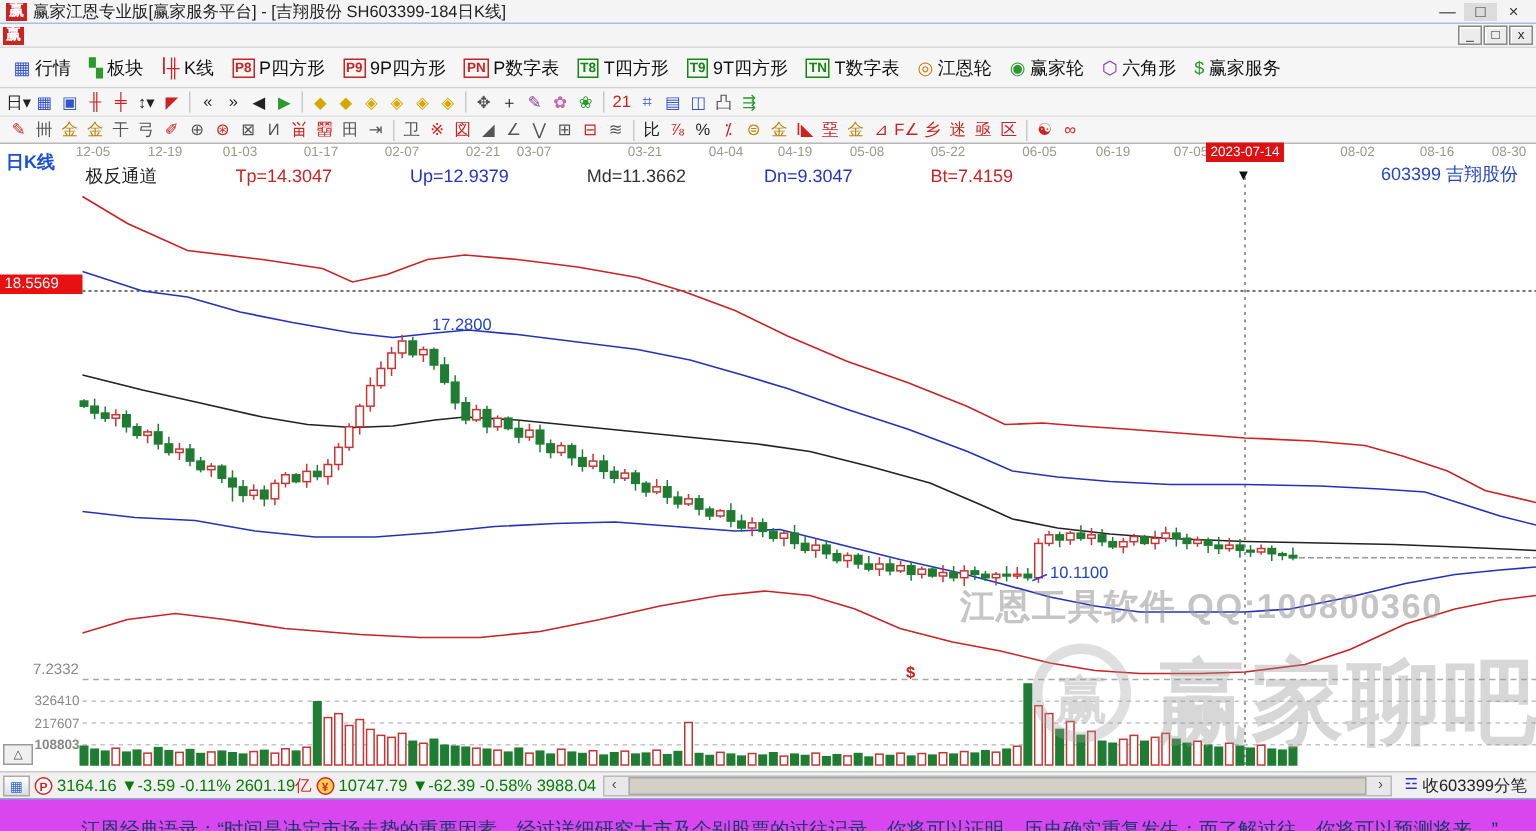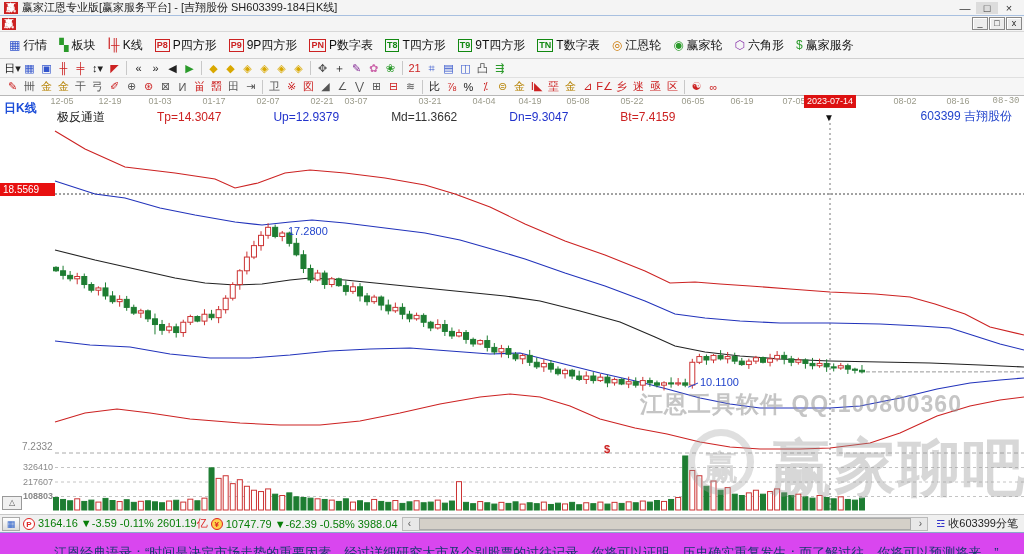--- a/index.html
+++ b/index.html
@@ -38,21 +38,21 @@
   #chart-svg { position:absolute; left:0; top:0; }
   .abs { position:absolute; white-space:nowrap; }
   #kline-tab { left:4px; top:4px; color:#1d4ed8; font-size:12px; font-weight:bold; }
   #date-axis { left:0; top:0; width:1024px; height:12px; }
   .dtick { position:absolute; top:0; transform:translateX(-50%); font-size:9px; color:#9a9a8a; }
   #date-highlight { position:absolute; top:-1px; transform:translateX(-50%); background:#dd1111; color:#fff; font-size:9px; padding:0 3px; line-height:13px; }
   #indicator-row { left:57px; top:13px; font-size:12px; }
   #indicator-row span { margin-right:26px; }
   #stock-label { right:12px; top:12px; color:#2244cc; font-size:12px; }
   #lvl-upper { left:0px; top:87px; background:#e81010; color:#fff; font-size:10px; padding:0 3px; line-height:13px; width:55px; }
-  #lbl-peak { left:288px; top:129px; color:#2244cc; font-size:11px; }
+  #lbl-peak { left:288px; top:115px; color:#2244cc; font-size:11px; }
   #lbl-trough { left:700px; top:280px; color:#2244cc; font-size:11px; }
   #lbl-lower { left:22px; top:345px; color:#888; font-size:10px; }
   #lbl-dollar { left:604px; top:347px; color:#c22; font-size:11px; font-weight:bold; }
   .vol-lbl { position:absolute; right:971px; transform:translateX(53px); color:#888; font-size:9px; }
   #sel-arrow { left:824px; top:16px; color:#111; font-size:10px; }
   #wm-qq { left:640px; top:293px; color:rgba(150,150,150,.55); font-size:23px; font-weight:bold; letter-spacing:1px; }
   #wm-logo { left:688px; top:333px; width:66px; height:66px; border:7px solid rgba(160,160,160,.34); border-radius:50%; color:rgba(160,160,160,.4); font-size:34px; font-weight:bold; text-align:center; line-height:62px; }
   #wm-liaoba { left:770px; top:330px; color:rgba(150,150,150,.38); font-size:62px; font-weight:bold; letter-spacing:2px; }
   #wm-url { left:828px; top:398px; color:rgba(170,170,170,.5); font-size:17px; }
   #pane-up-btn { left:2px; top:400px; width:20px; height:14px; border:1px solid #999; background:#f0f0f0; font-size:8px; text-align:center; line-height:12px; color:#555; cursor:pointer; }
@@ -603,21 +603,21 @@
       <span class="dtick" style="left: 430px;">03-21</span>
       <span class="dtick" style="left: 484px;">04-04</span>
       <span class="dtick" style="left: 530px;">04-19</span>
       <span class="dtick" style="left: 578px;">05-08</span>
       <span class="dtick" style="left: 632px;">05-22</span>
       <span class="dtick" style="left: 687px; padding-left: 12px;">06-05</span>
       <span class="dtick" style="left: 742px;">06-19</span>
       <span class="dtick" style="left: 794px;">07-05</span>
       <span class="dtick" style="left: 905px;">08-02</span>
       <span class="dtick" style="left: 958px;">08-16</span>
-      <span class="dtick" style="left: 1006px; font-family: Liberation Mono, monospace;">08-30</span>
+      <span class="dtick" style="left: 1006px;">08-30</span>
       <span id="date-highlight" style="left: 830px;">2023-07-14</span>
     </div>
   <div id="kline-tab" class="abs">日K线</div>
 
   <div id="indicator-row" class="abs">
     <span id="ind-name" style="color:#222;">极反通道</span><span id="ind-params"><span style="color: rgb(204, 34, 34); margin-left: 26px;">Tp=14.3047</span><span style="color: rgb(34, 51, 204); margin-left: 26px;">Up=12.9379</span><span style="color: rgb(51, 51, 51); margin-left: 26px;">Md=11.3662</span><span style="color: rgb(34, 51, 204); margin-left: 26px;">Dn=9.3047</span><span style="color: rgb(204, 34, 34); margin-left: 26px;">Bt=7.4159</span></span>
   </div>
   <div id="stock-label" class="abs">603399  吉翔股份</div>
 
   <div id="lvl-upper" class="abs">18.5569</div>

